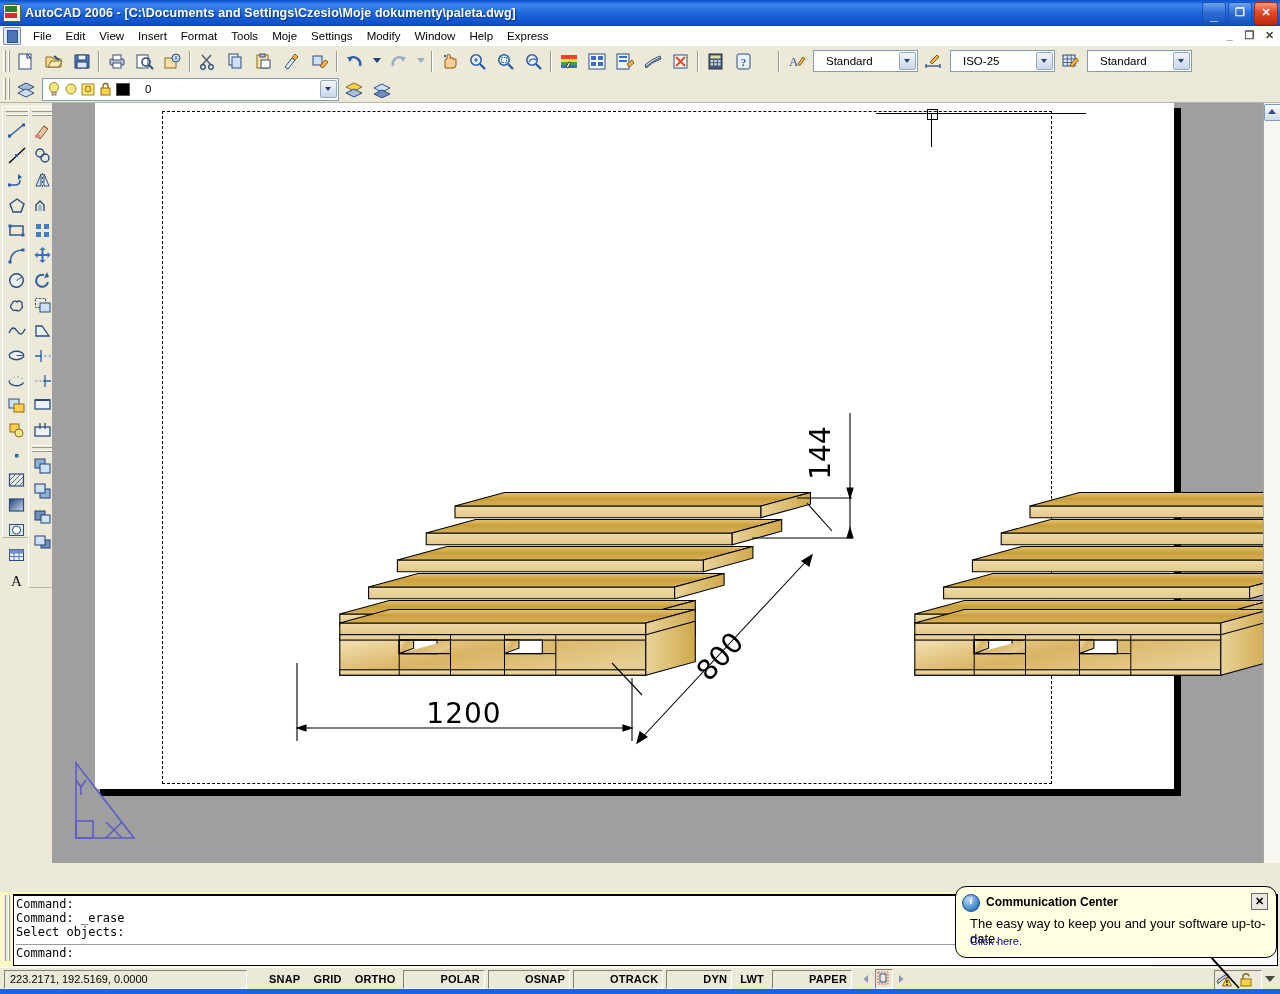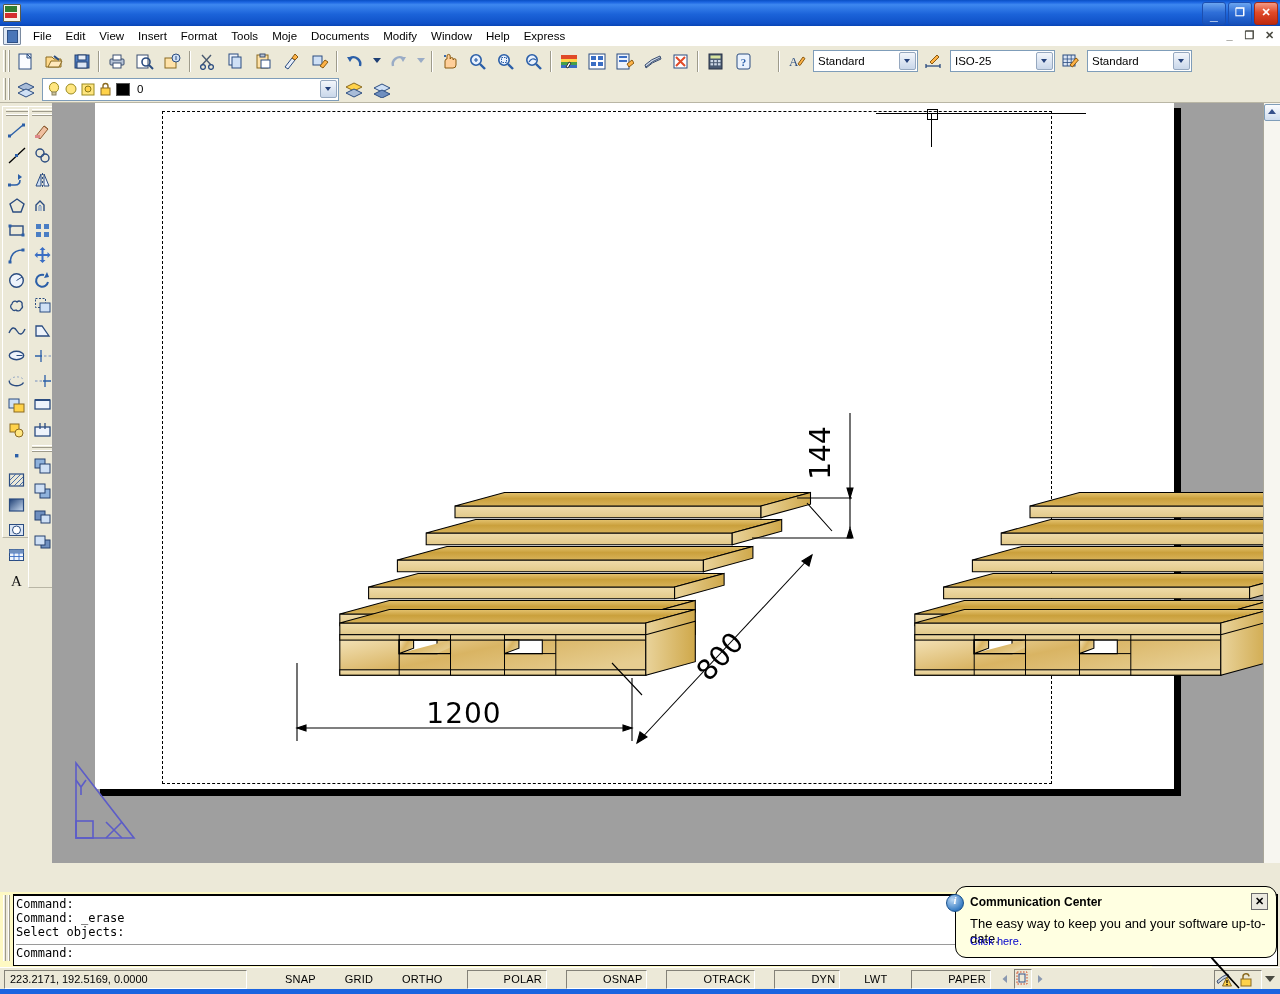--- a/index.html
+++ b/index.html
@@ -48,21 +48,21 @@
     background:linear-gradient(90deg,transparent 0 2px,#9e9b8b 2px 3px,#fff 3px 4px,transparent 4px 7px);}
   .tbtn svg{position:absolute;left:3px;top:3px;}
 
   
   .lcombo{height:20px;border:1px solid #7f9db9;background:#fff;display:flex;align-items:center;
     position:relative;flex:none;margin:0 2px;}
   .lcombo .arrow{position:absolute;right:1px;top:1px;width:15px;height:16px;
     background:linear-gradient(180deg,#f3f6fb,#c9d7ea);border:1px solid #96a8bf;border-radius:2px;}
   .lcombo .arrow:after{content:"";position:absolute;left:4px;top:6px;
     border-left:3px solid transparent;border-right:3px solid transparent;border-top:4px solid #24417a;}
-  .lcombo .lbl{padding-left:4px;font-size:11.5px;color:#000;white-space:nowrap;}
+  .lcombo .lbl{padding-left:12px;font-size:11.5px;color:#000;white-space:nowrap;}
   .stylecombo{width:103px;}
   .swatch{width:12px;height:11px;background:#000;border:1px solid #555;margin:0 3px 0 2px;flex:none;}
 
   
   .vtb{position:absolute;background:#ece9d8;border:1px solid #b9b6a5;border-top-color:#fff;border-left-color:#fff;}
   .vgrip{height:7px;margin:2px 3px 2px 3px;
     background:linear-gradient(180deg,#fff 0 1px,#ece9d8 1px 2px,#9e9b8b 2px 3px,#ece9d8 3px 5px,#fff 5px 6px,#9e9b8b 6px 7px);}
   .vbtn{width:24px;height:23px;margin:0 auto;position:relative;border:1px solid transparent;}
   .vbtn svg{position:absolute;left:3px;top:3px;}
 
@@ -96,50 +96,51 @@
   .cmdhist{position:absolute;left:2px;top:1px;width:1255px;height:44px;overflow:hidden;
     font-family:"DejaVu Sans Mono",monospace;font-size:12px;line-height:14px;color:#000;}
   .cmdline{position:absolute;left:2px;top:48px;width:1255px;height:18px;border-top:1px solid #9a9a9a;
     font-family:"DejaVu Sans Mono",monospace;font-size:12px;line-height:17px;color:#000;}
 
   
   .status{position:absolute;left:0;top:967px;width:1280px;height:22px;background:#ece9d8;
     border-top:1px solid #fff;display:flex;align-items:center;}
   .coord{margin-left:4px;width:236px;height:17px;line-height:16px;padding-left:5px;font-size:11px;
     background:#ece9d8;border:1px solid #848278;border-right-color:#fff;border-bottom-color:#fff;}
-  .stog{height:17px;line-height:16px;padding:0 4px;margin-left:19px;font-size:11px;letter-spacing:.2px;
-    border:1px solid transparent;}
+  .stog{height:17px;line-height:16px;padding:0 4px;margin-left:3px;font-size:11px;letter-spacing:.2px;
+    border:1px solid transparent;font-weight:bold;}
   .stog.on{border:1px solid #848278;border-right-color:#fff;border-bottom-color:#fff;padding-left:36px;}
   .traybtn{width:13px;height:16px;position:relative;}
   .trayicons{position:absolute;right:16px;top:2px;width:46px;height:18px;
     border:1px solid #848278;border-right-color:#fff;border-bottom-color:#fff;display:flex;align-items:center;}
   .bottomline{position:absolute;left:0;top:989px;width:1280px;height:5px;background:#1a64e0;}
 
   
   .balloon{position:absolute;left:955px;top:886px;width:320px;height:70px;background:#ffffe1;
     border:1.5px solid #000;border-radius:11px;}
-  .balloon .bt{position:absolute;left:14px;top:8px;font-weight:bold;font-size:12px;color:#000;}
+  .balloon .bt{position:absolute;left:30px;top:8px;font-weight:bold;font-size:12px;color:#000;}
   .balloon .bi{position:absolute;left:-24px;top:-1px;width:16px;height:16px;border-radius:50%;
     background:radial-gradient(circle at 35% 30%,#bcd9f5,#3a7ec4 70%,#1d4f8f);border:1px solid #17508c;}
   .balloon .bi:after{content:"i";position:absolute;left:0;right:0;top:-1px;text-align:center;
     color:#fff;font-weight:bold;font-style:italic;font-size:11px;font-family:"Liberation Serif",serif;}
   .balloon .bx{position:absolute;right:8px;top:6px;width:15px;height:15px;border:1px solid #6b6b6b;
     background:#eceae0;text-align:center;line-height:14px;font-weight:bold;font-size:11px;}
   .balloon .bmsg{position:absolute;left:14px;top:29px;font-size:13px;color:#000;}
   .balloon .blink{position:absolute;left:14px;top:48px;font-size:11px;color:#0000cc;
     }
   .tail{position:absolute;left:1205px;top:950px;}
 </style>
 </head>
 <body>
 
 <div id="app">
 
   <div class="titlebar">
     <div class="title-ico"></div>
+    <div class="title-text">AutoCAD 2006 - [C:\Documents and Settings\Czesio\Moje dokumenty\paleta.dwg]</div>
     <div class="winbtns">
       <div class="wb min">
           <i>_</i>
         </div>
       <div class="wb">
           <i>❐</i>
         </div>
       <div class="wb close">
           <i>✕</i>
         </div>
@@ -148,21 +149,21 @@
 
   <div class="menubar">
     <div class="menu-appico"></div>
     <div class="mi">File</div>
     <div class="mi">Edit</div>
     <div class="mi">View</div>
     <div class="mi">Insert</div>
     <div class="mi">Format</div>
     <div class="mi">Tools</div>
     <div class="mi">Moje</div>
-    <div class="mi">Documents</div>
+    <div class="mi">Settings</div>
     <div class="mi">Modify</div>
     <div class="mi">Window</div>
     <div class="mi">Help</div>
     <div class="mi">Express</div>
     <div class="mdibtns">
       <span>_</span>
       <span>❐</span>
       <span>✕</span>
     </div>
   </div>

